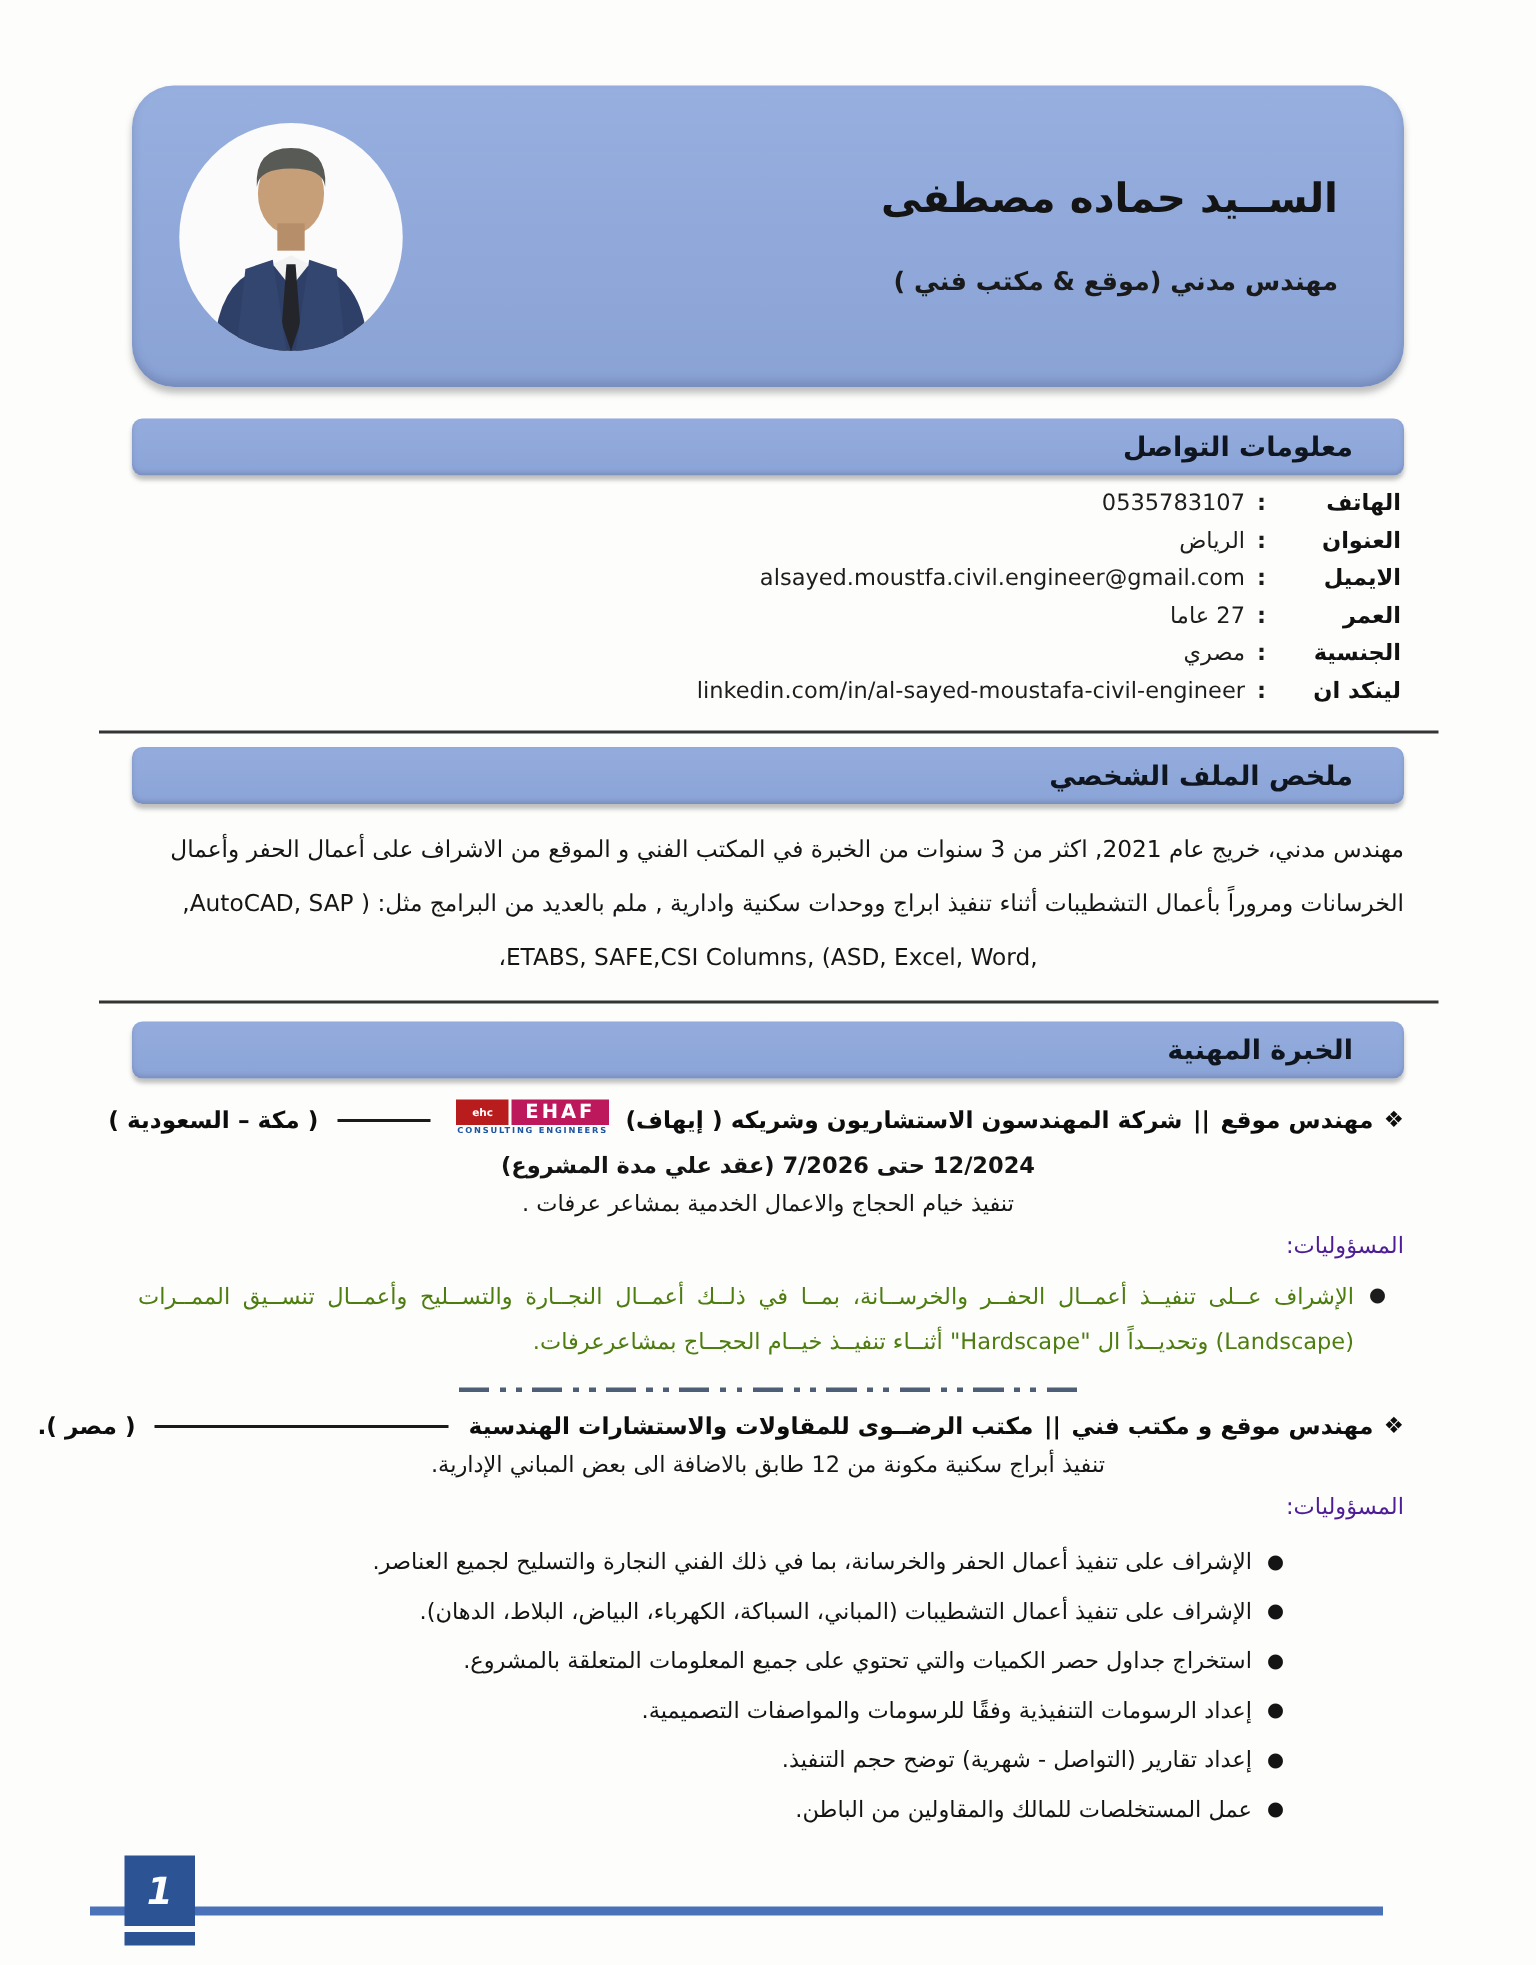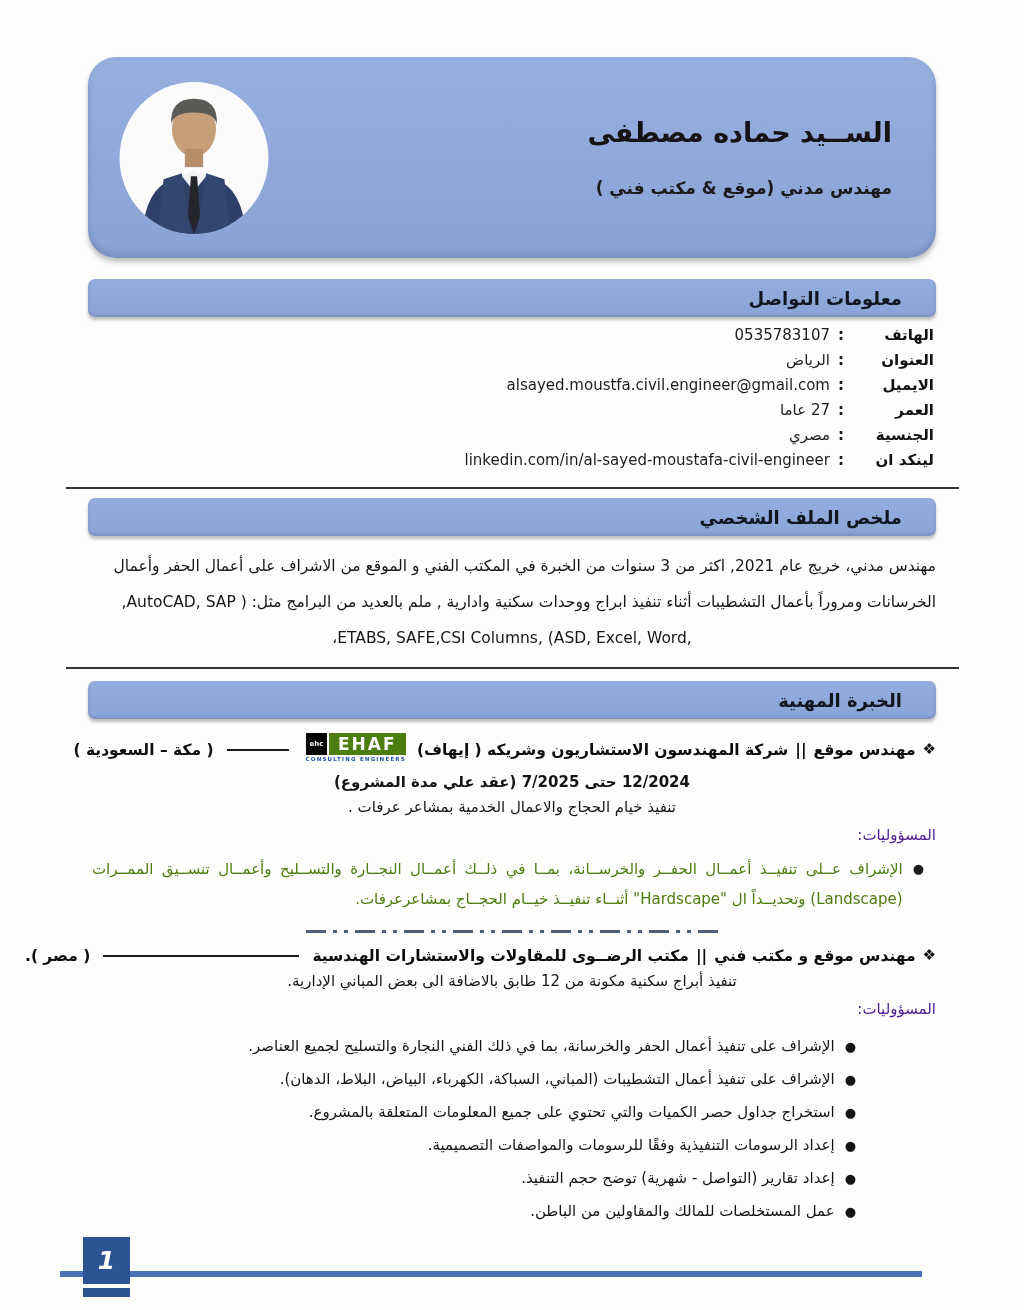--- a/index.html
+++ b/index.html
@@ -72,23 +72,23 @@
   .resp-justified .dot { font-size:13px; line-height:30px; }
   .resp-justified p { flex:1; text-align:justify; text-align-last:right; font-size:15px; line-height:30px; color:#4d7c0f; }
 
   .resp-list { margin:12px 80px 0 0; list-style:none; }
   .resp-list li { display:flex; gap:10px; font-size:15px; line-height:33px; color:#141414; }
   .resp-list .dot { font-size:13px; }
 
   
   .ehaf-logo { display:inline-flex; flex-direction:column; align-items:center; direction:ltr; margin:0 4px; transform:translateY(-2px); }
   .ehaf-top { display:flex; align-items:stretch; gap:2px; }
-  .ehaf-mark { width:21px; background:#000000; color:#fff; font-size:7px; font-weight:bold; 
+  .ehaf-mark { width:35px; background:#b91c1c; color:#fff; font-size:7px; font-weight:bold; 
                display:flex; align-items:center; justify-content:center; }
-  .ehaf-name { background:#4d7c0f; color:#fff; font-weight:bold; font-size:17px; letter-spacing:2px; padding:1px 9px; }
+  .ehaf-name { background:#be185d; color:#fff; font-weight:bold; font-size:13px; letter-spacing:2px; padding:1px 9px; }
   .ehaf-tag  { font-size:5.5px; letter-spacing:1.2px; color:#1d55a0; font-weight:bold; margin-top:1px; }
 
   
   .footer-line { position:absolute; left:60px; width:862px; bottom:33px; height:6px; background:#4a72b8; }
   .page-box {
     position:absolute; left:83px; bottom:26px; width:47px; height:47px;
     background:#2c5394; color:#fff; display:flex; align-items:center; justify-content:center;
     font-size:25px; font-weight:bold; font-style:italic;
   }
   .page-box-strip { position:absolute; left:83px; bottom:13px; width:47px; height:9px; background:#2c5394; }
@@ -181,21 +181,21 @@
       <span class="ehaf-logo">
         <span class="ehaf-top">
           <span class="ehaf-mark">ehc</span>
           <span class="ehaf-name">EHAF</span>
         </span>
         <span class="ehaf-tag">CONSULTING ENGINEERS</span>
       </span>
       <span class="title-rule rule-short"></span>
       <span>( مكة – السعودية )</span>
     </div>
-    <div class="job-period">12/2024 حتى 7/2025 (عقد علي مدة المشروع)</div>
+    <div class="job-period">12/2024 حتى 7/2026 (عقد علي مدة المشروع)</div>
     <div class="job-summary">تنفيذ خيام الحجاج والاعمال الخدمية  بمشاعر عرفات .</div>
     <div class="resp-label">المسؤوليات:</div>
     <div class="resp-justified">
       <span class="dot">●</span>
       <p>الإشراف عــلى تنفيــذ أعمــال الحفــر والخرســانة، بمــا في ذلــك أعمــال النجــارة والتســليح وأعمــال تنســيق الممــرات (Landscape) وتحديــداً ال "Hardscape" أثنــاء تنفيــذ خيــام الحجــاج بمشاعرعرفات.</p>
     </div>
 
     <div class="dash-sep"></div>
 
     <div class="job-title-row" style="margin-top:6px">

